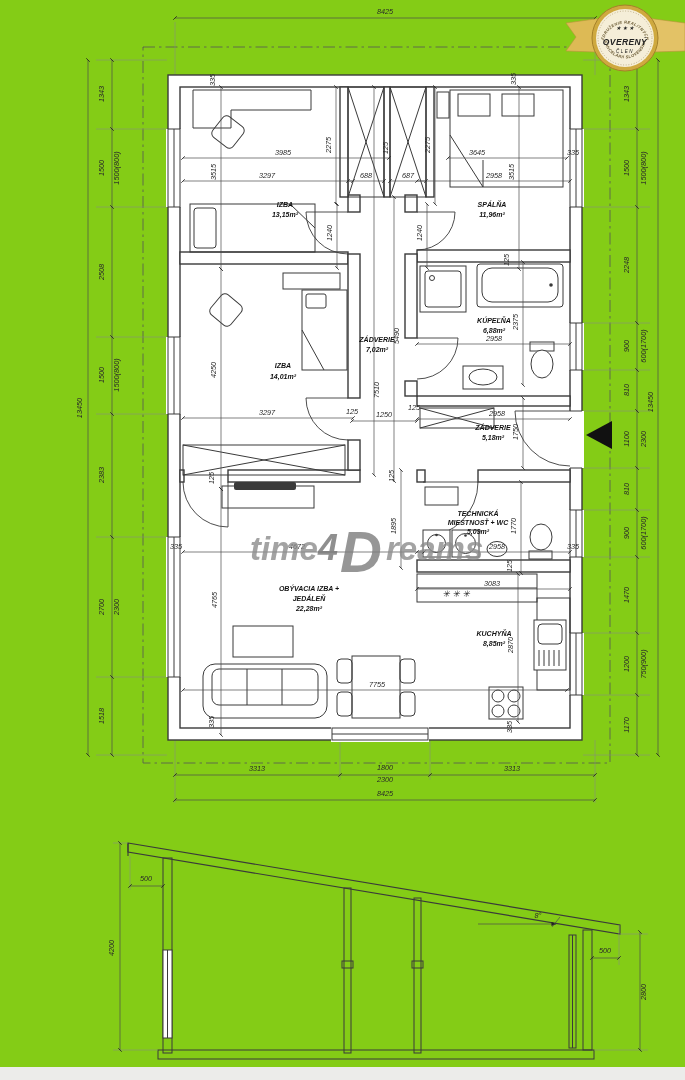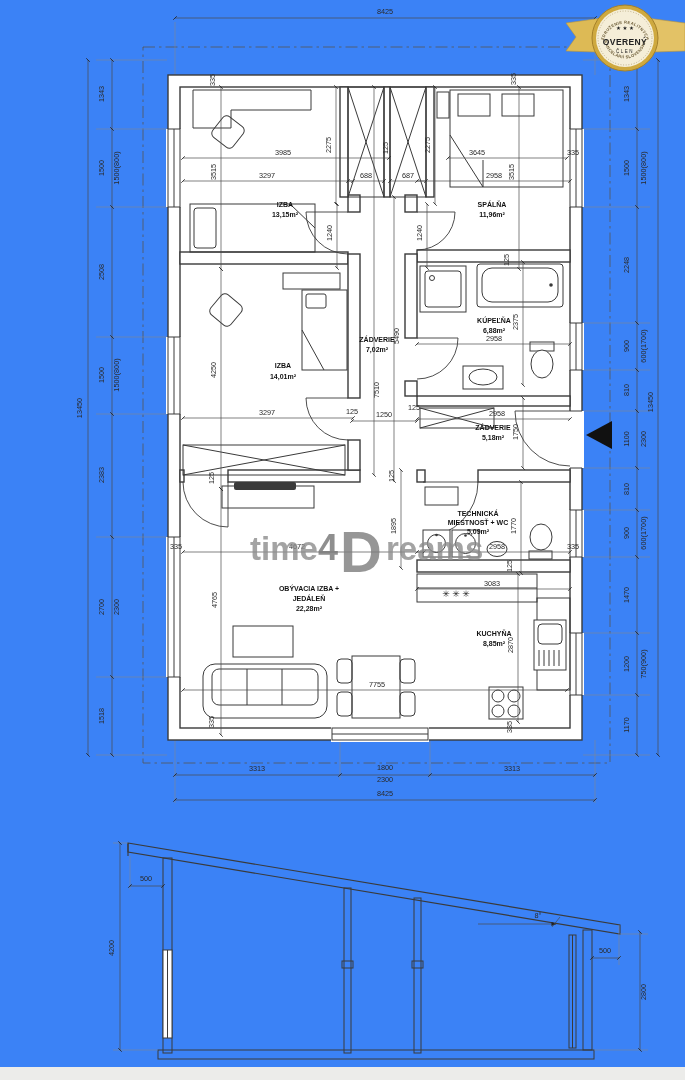--- a/index.html
+++ b/index.html
@@ -1,16 +1,16 @@
 <!DOCTYPE html>
 <html><head>
 <meta charset="utf-8">
 <style>
   html,body{margin:0;padding:0;background:#fcfcfb;}
-  .stage{position:relative;width:685px;height:1080px;background:#3b82f6;overflow:hidden;}
+  .stage{position:relative;width:685px;height:1080px;background:#84cc16;overflow:hidden;font-style:italic;}
   svg text{font-family:"Liberation Sans",sans-serif;fill:#222;}
   .w{fill:#fff;stroke:#3a3a3a;stroke-width:1.4;}
   .ln{fill:none;stroke:#3a3a3a;stroke-width:1.1;}
   .fx{fill:#fff;stroke:#3a3a3a;stroke-width:1;}
   .fxn{fill:none;stroke:#3a3a3a;stroke-width:1;}
   .er{fill:#fff;stroke:none;}
   .dim{fill:none;stroke:#4a4a4a;stroke-width:.7;}
   .ext{fill:none;stroke:#8a8a8a;stroke-width:.55;}
   .dd{fill:none;stroke:#555;stroke-width:.8;stroke-dasharray:12 4 2.5 4;}
   .dt{font-size:7.3px;text-anchor:middle;fill:#2a2a2a;}

